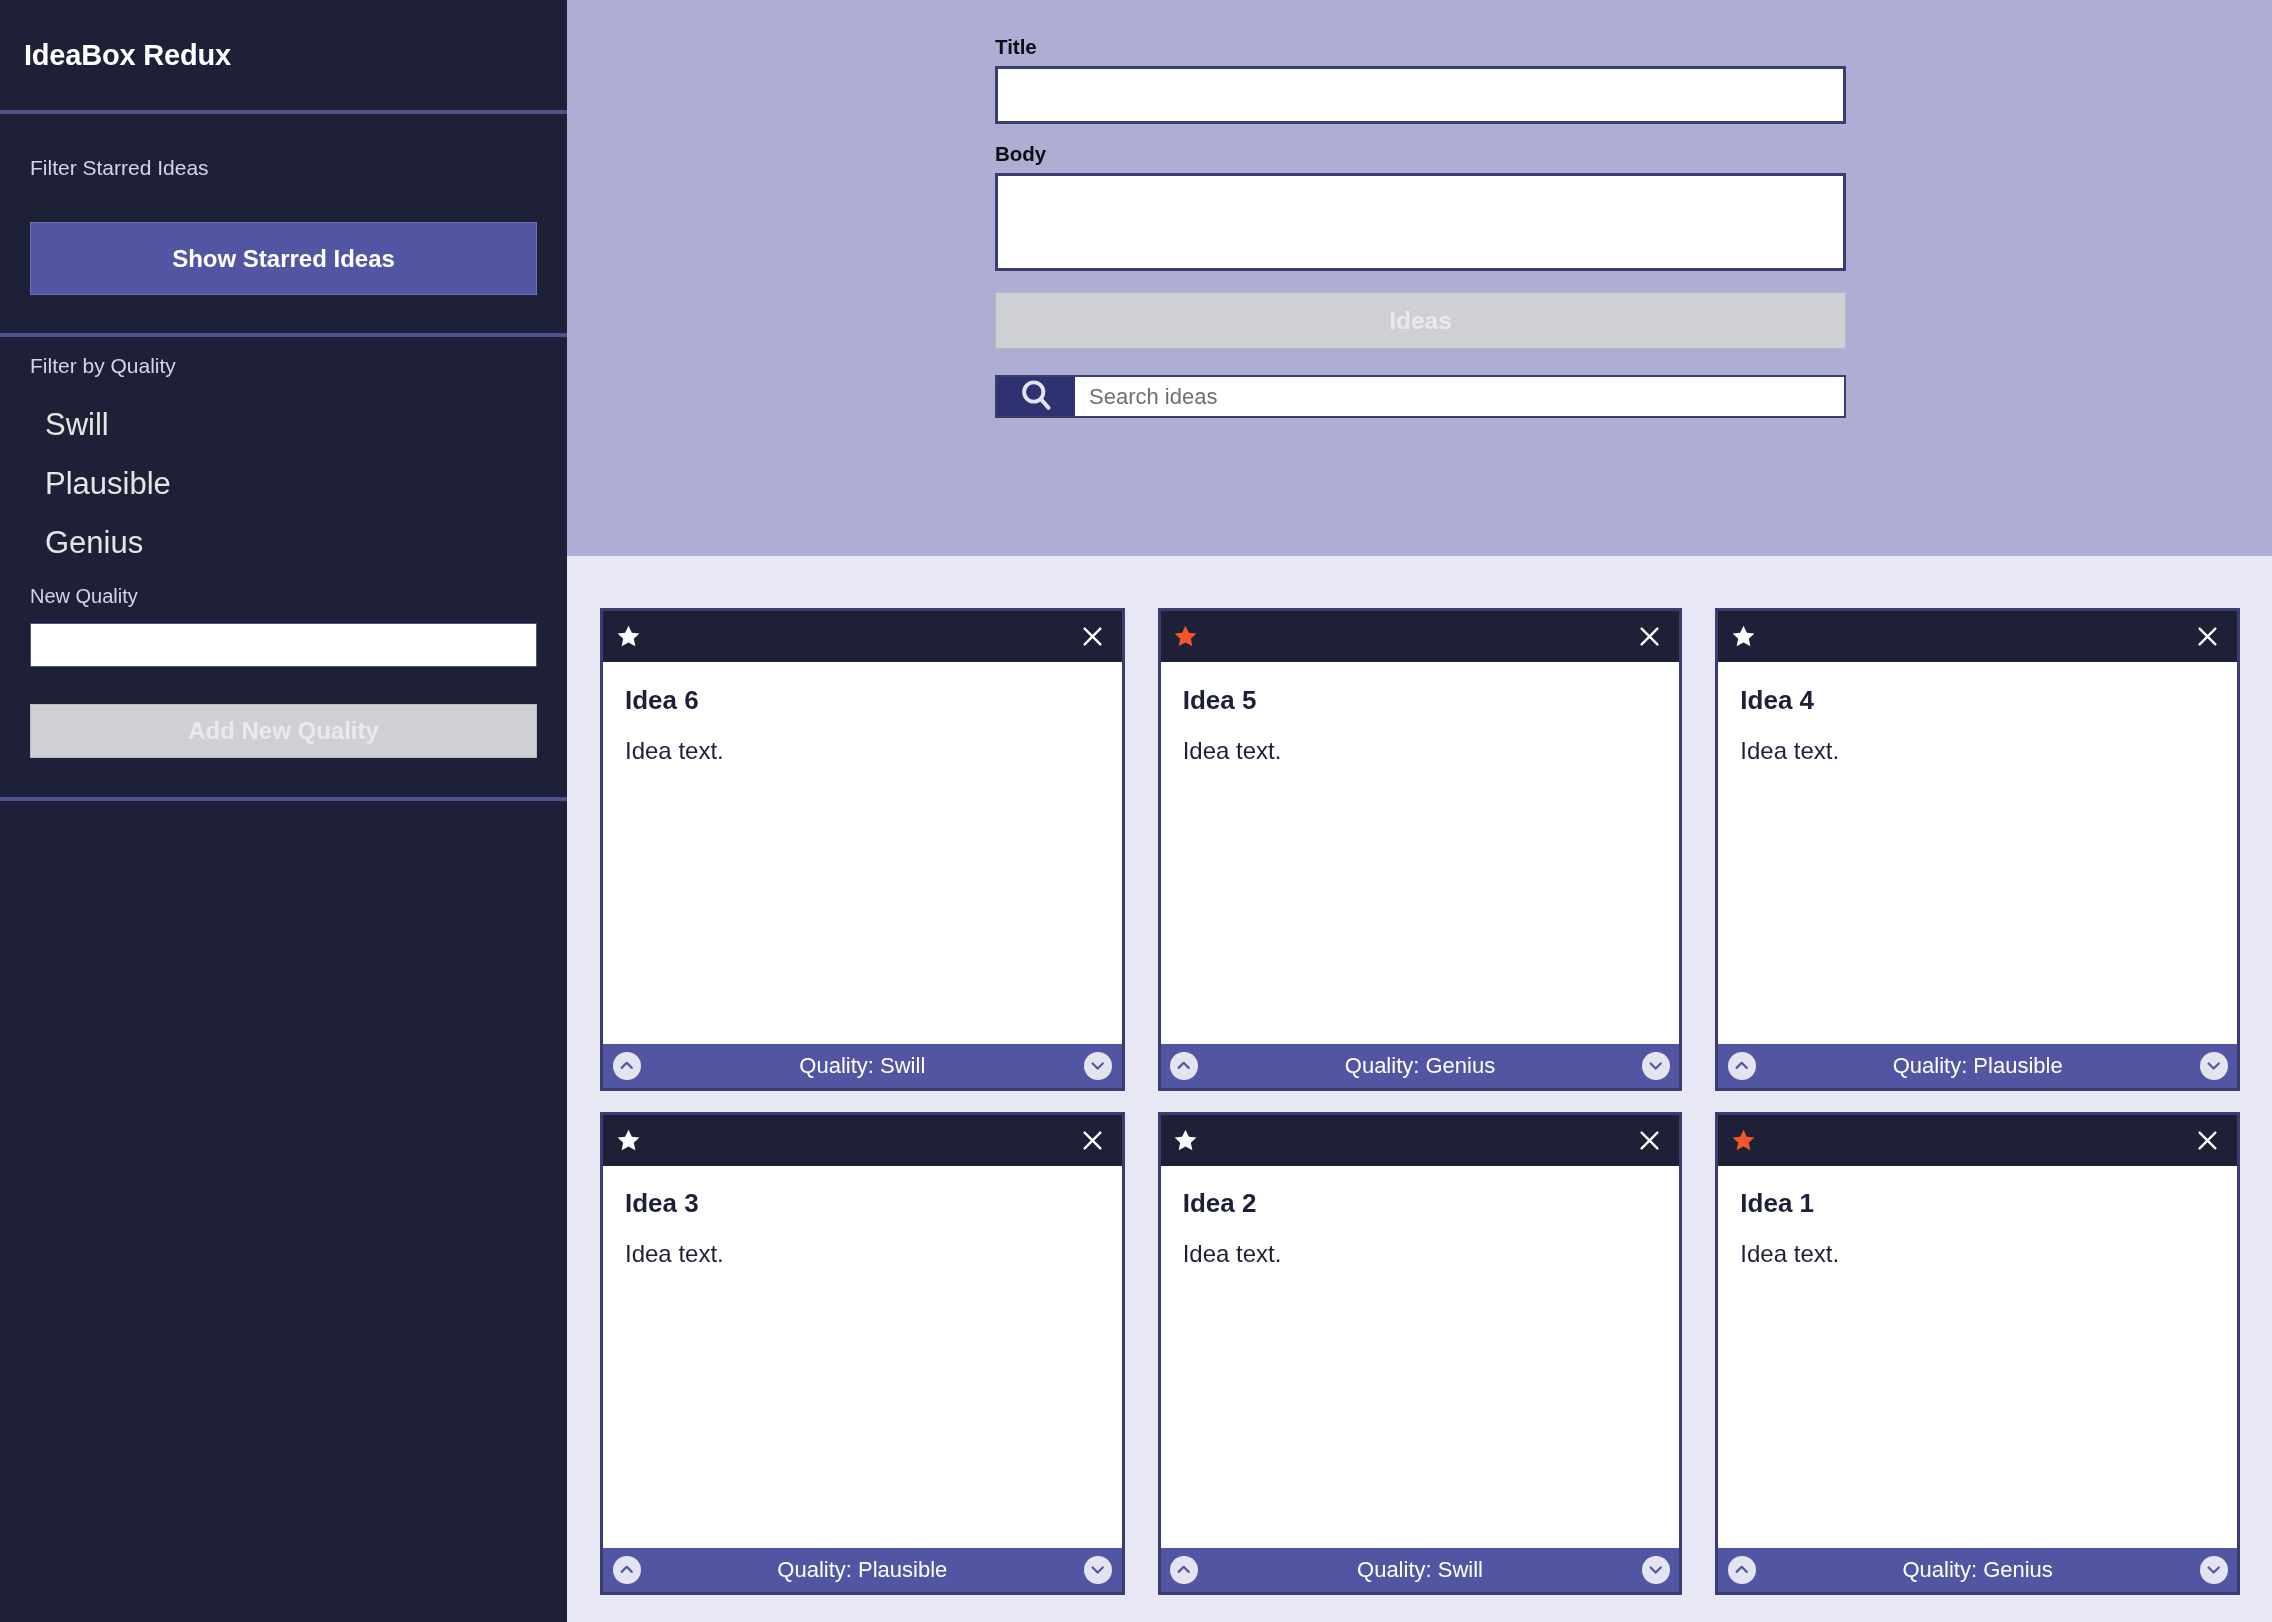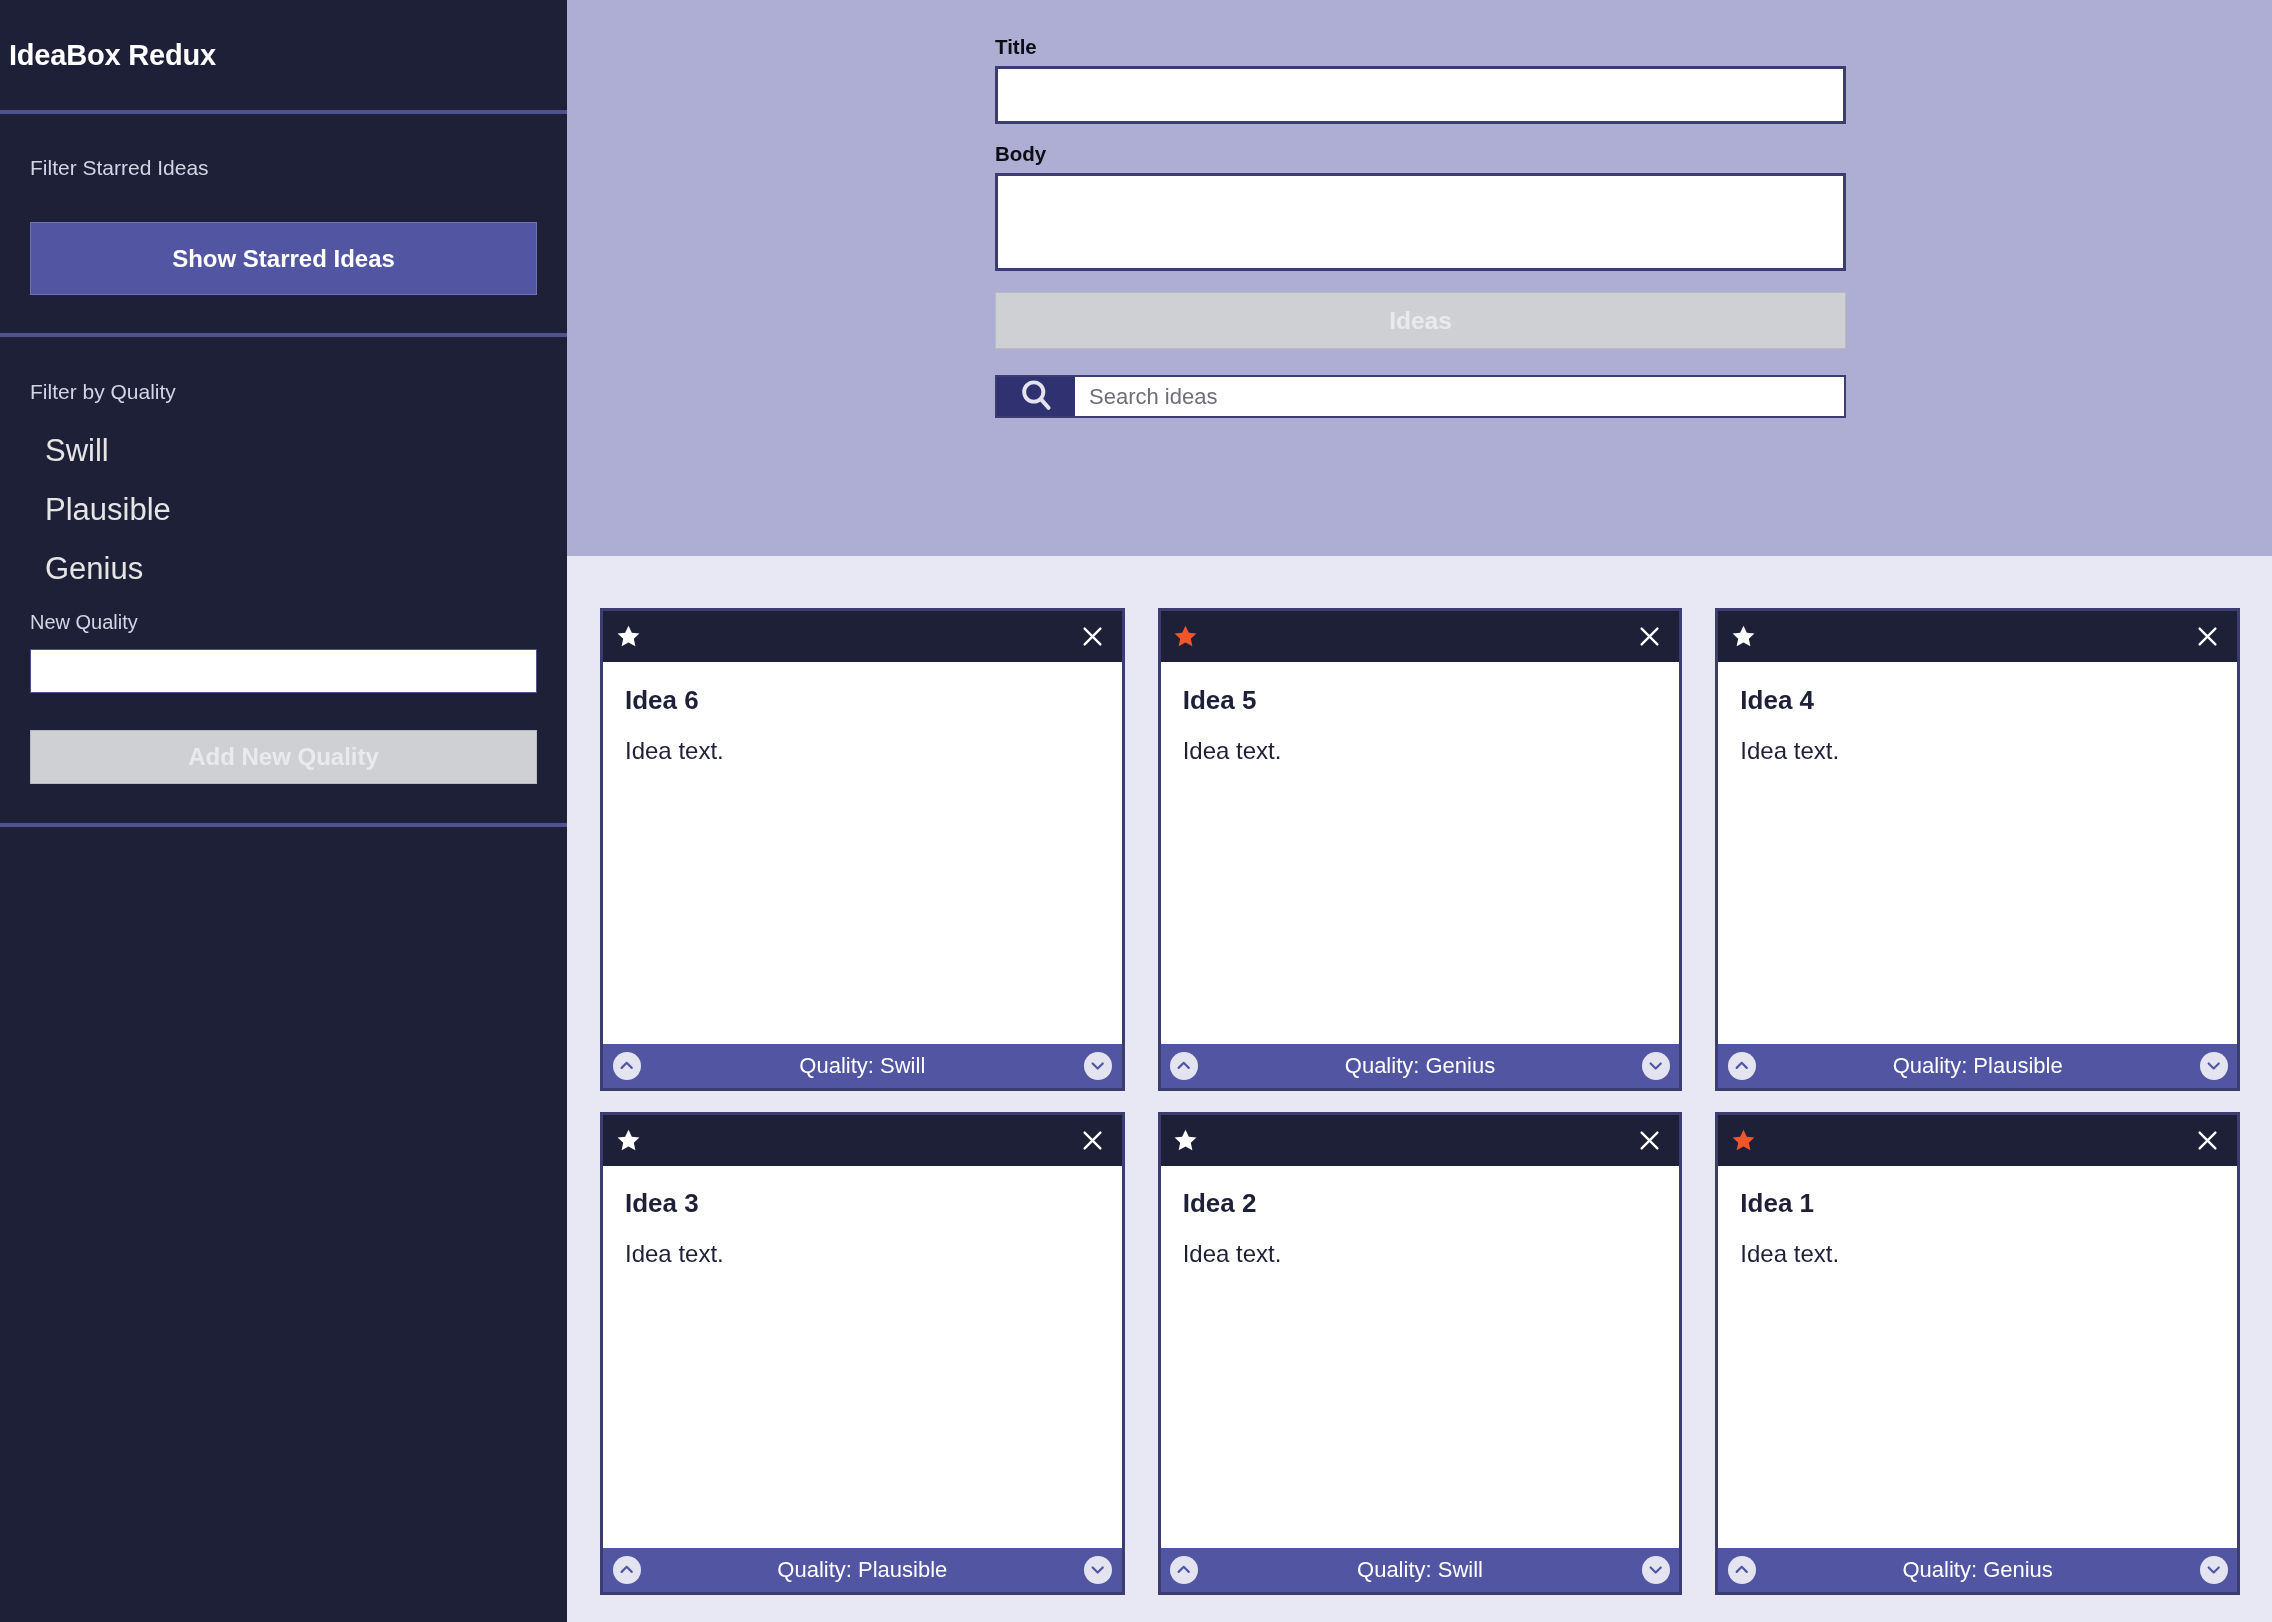--- a/index.html
+++ b/index.html
@@ -24,21 +24,21 @@
     flex: 0 0 567px;
     background: #1e2038;
     display: flex;
     flex-direction: column;
   }
 
   .sb-brand {
     height: 110px;
     display: flex;
     align-items: center;
-    padding: 0 9px;
+    padding: 0 24px;
   }
   .sb-brand-text {
     color: #ffffff;
     font-size: 29px;
     font-weight: bold;
     letter-spacing: -0.2px;
   }
 
   .sb-divider {
     height: 4px;
@@ -73,21 +73,21 @@
     font-size: 24px;
     font-weight: bold;
     display: flex;
     align-items: center;
     justify-content: center;
     cursor: pointer;
     font-family: inherit;
   }
 
   .sb-section-quality {
-    padding-top: 44px;
+    padding-top: 18px;
     padding-bottom: 39px;
   }
 
   .quality-list {
     list-style: none;
     margin-top: 33px;
   }
   .quality-item {
     color: #e5e5e5;
     font-size: 31px;

